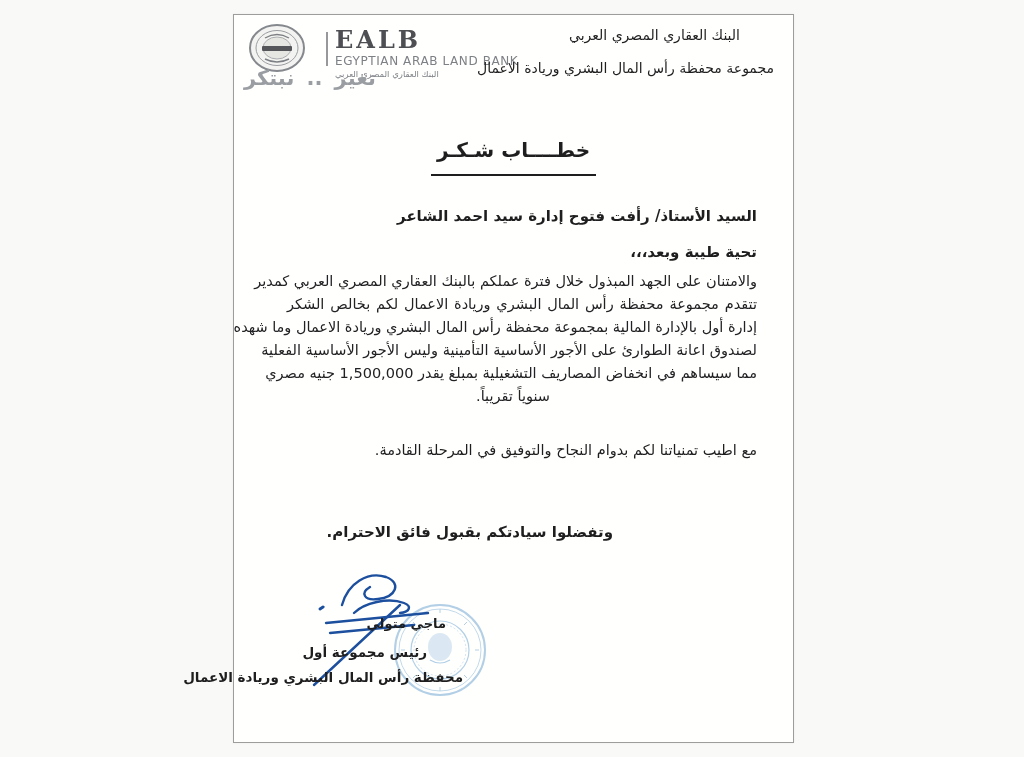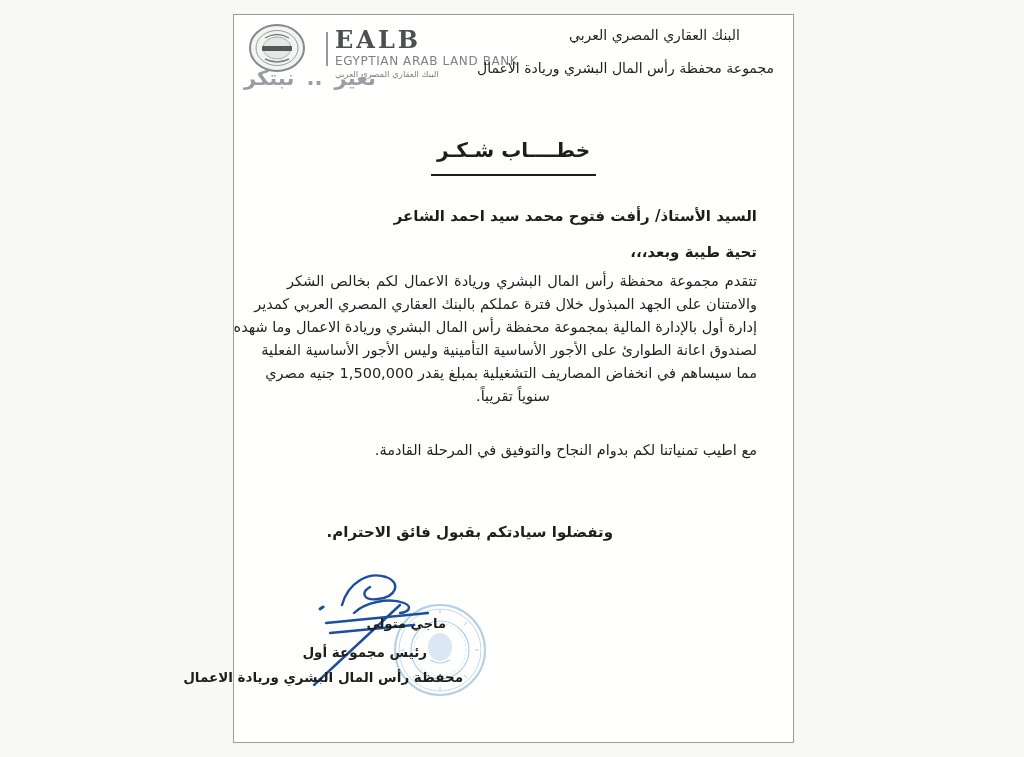--- a/index.html
+++ b/index.html
@@ -129,26 +129,26 @@
       <div id="brand-slogan">نغير .. نبتكر</div>
     </div>
 
     <div class="abs rtl ar-text" id="header-bank-name">البنك العقاري المصري العربي</div>
     <div class="abs rtl ar-text" id="header-group-name">مجموعة محفظة رأس المال البشري وريادة الاعمال</div>
 
     <div class="abs ar-text" id="letter-title">
       <span class="rtl">خطــــاب شـكـر</span>
     </div>
 
-    <div class="abs rtl ar-text" id="addressee-line">السيد الأستاذ/ رأفت فتوح محمد سيد احمد الشاعر</div>
+    <div class="abs rtl ar-text" id="addressee-line">السيد الأستاذ/ رأفت فتوح إدارة سيد احمد الشاعر</div>
     <div class="abs rtl ar-text" id="salutation-line">تحية طيبة وبعد،،،</div>
 
     <div class="abs" id="body-paragraph">
+      <div class="body-line">والامتنان على الجهد المبذول خلال فترة عملكم بالبنك العقاري المصري العربي كمدير</div>
       <div class="body-line first">تتقدم مجموعة محفظة رأس المال البشري وريادة الاعمال لكم بخالص الشكر</div>
-      <div class="body-line">والامتنان على الجهد المبذول خلال فترة عملكم بالبنك العقاري المصري العربي كمدير</div>
       <div class="body-line">إدارة أول بالإدارة المالية بمجموعة محفظة رأس المال البشري وريادة الاعمال وما شهده</div>
       <div class="body-line">لصندوق اعانة الطوارئ على الأجور الأساسية التأمينية وليس الأجور الأساسية الفعلية</div>
       <div class="body-line">مما سيساهم في انخفاض المصاريف التشغيلية بمبلغ يقدر 1,500,000 جنيه مصري</div>
       <div class="body-line last">سنوياً تقريباً.</div>
     </div>
 
     <div class="abs rtl ar-text" id="signoff-line">وتفضلوا سيادتكم بقبول فائق الاحترام.</div>
     <div class="abs rtl ar-text" id="closing-wish-line">مع اطيب تمنياتنا لكم بدوام النجاح والتوفيق في المرحلة القادمة.</div>
 
     <svg id="stamp-svg" width="96" height="100" viewBox="0 0 96 100">

